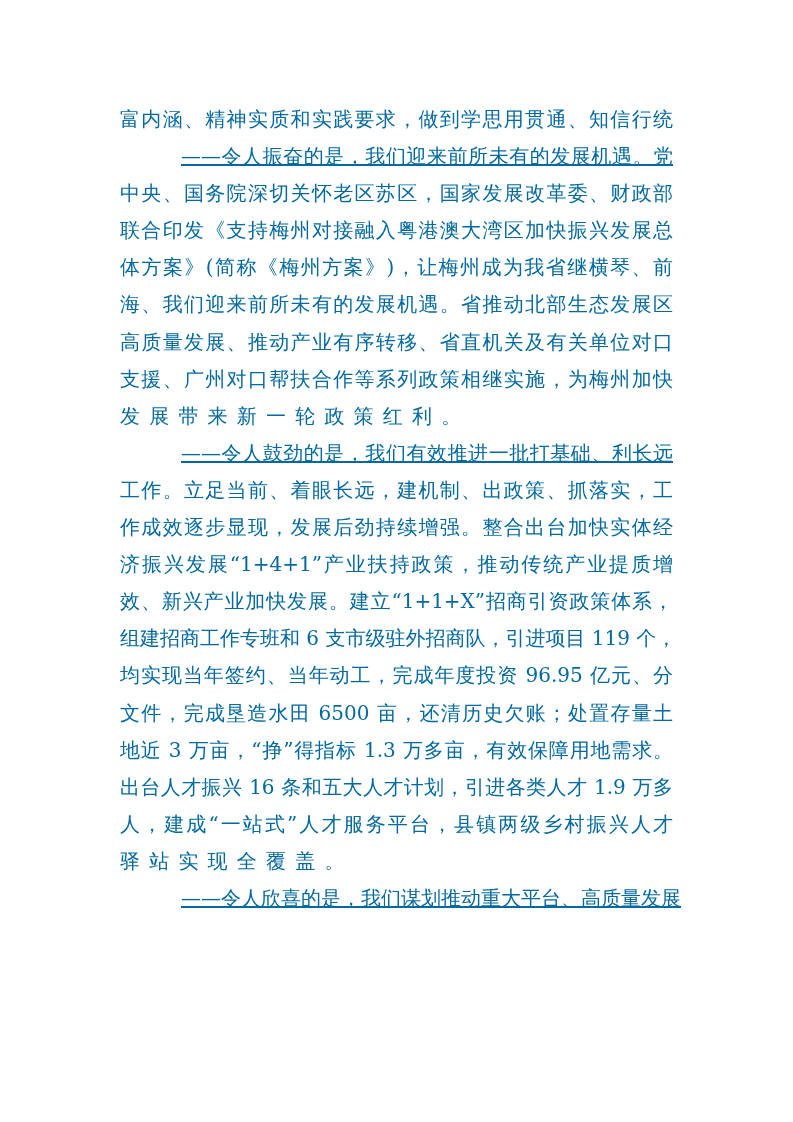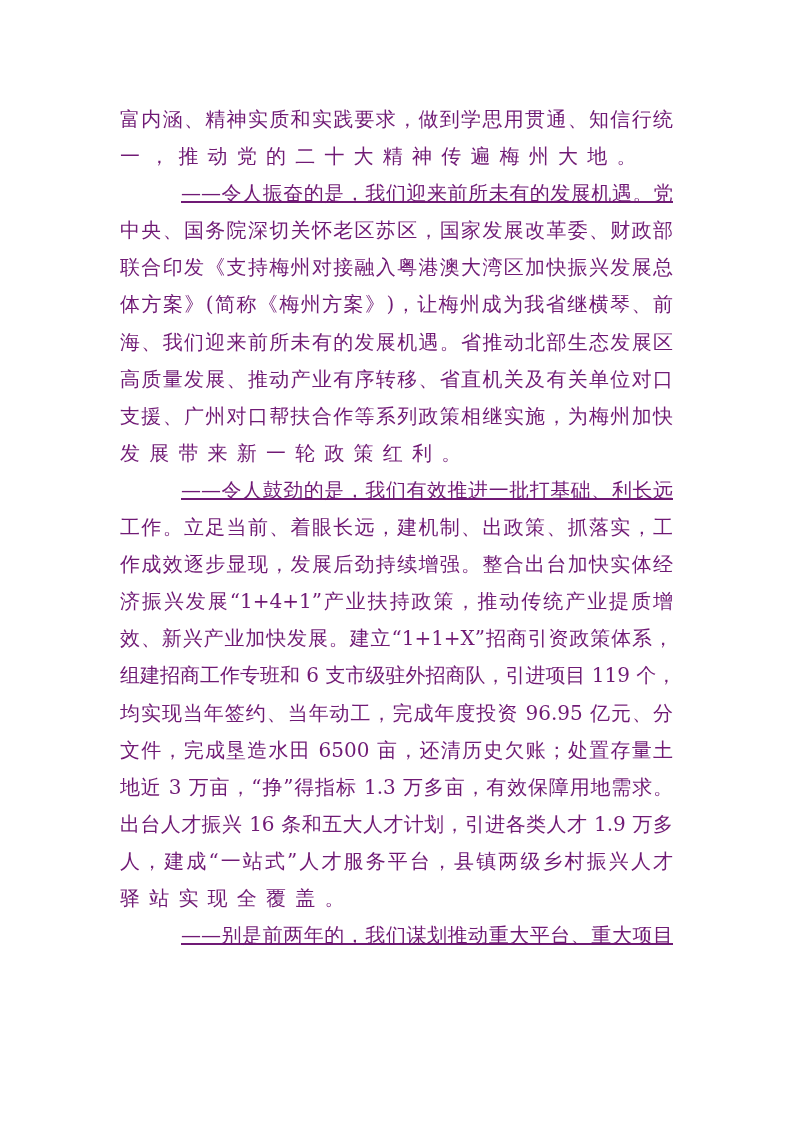--- a/index.html
+++ b/index.html
@@ -19,21 +19,21 @@
       top: 0;
       width: 793px;
       height: 1122px;
       background: #ffffff;
     }
     .body-text {
       position: absolute;
       left: 120px;
       top: 101px;
       width: 553px;
-      color: #701a75;
+      color: #0369a1;
       font-family: "DejaVu Serif", "Liberation Serif", serif;
       font-size: 20px;
       line-height: 37.1px;
     }
     .line {
       display: block;
       white-space: nowrap;
       height: 37.1px;
       text-align: justify;
       text-align-last: justify;
@@ -47,21 +47,20 @@
       text-decoration: underline;
     }
   </style>
 </head>
 <body>
 
 <div class="page">
   <div class="body-text">
 
     <span class="line">富内涵、精神实质和实践要求，做到学思用贯通、知信行统</span>
-    <span class="line last">一，推动党的二十大精神传遍梅州大地。</span>
 
     <span class="line indent">——令人振奋的是，我们迎来前所未有的发展机遇。党</span>
     <span class="line">中央、国务院深切关怀老区苏区，国家发展改革委、财政部</span>
     <span class="line">联合印发《支持梅州对接融入粤港澳大湾区加快振兴发展总</span>
     <span class="line">体方案》(简称《梅州方案》)，让梅州成为我省继横琴、前</span>
     <span class="line">海、我们迎来前所未有的发展机遇。省推动北部生态发展区</span>
     <span class="line">高质量发展、推动产业有序转移、省直机关及有关单位对口</span>
     <span class="line">支援、广州对口帮扶合作等系列政策相继实施，为梅州加快</span>
     <span class="line last">发展带来新一轮政策红利。</span>
 
@@ -71,16 +70,16 @@
     <span class="line">济振兴发展“1+4+1”产业扶持政策，推动传统产业提质增</span>
     <span class="line">效、新兴产业加快发展。建立“1+1+X”招商引资政策体系，</span>
     <span class="line">组建招商工作专班和 6 支市级驻外招商队，引进项目 119 个，</span>
     <span class="line">均实现当年签约、当年动工，完成年度投资 96.95 亿元、分</span>
     <span class="line">文件，完成垦造水田 6500 亩，还清历史欠账；处置存量土</span>
     <span class="line">地近 3 万亩，“挣”得指标 1.3 万多亩，有效保障用地需求。</span>
     <span class="line">出台人才振兴 16 条和五大人才计划，引进各类人才 1.9 万多</span>
     <span class="line">人，建成“一站式”人才服务平台，县镇两级乡村振兴人才</span>
     <span class="line last">驿站实现全覆盖。</span>
 
-    <span class="line indent">——别是前两年的，我们谋划推动重大平台、重大项目</span>
+    <span class="line indent">——令人欣喜的是，我们谋划推动重大平台、高质量发展</span>
 
   </div>
 </div>
 
 </body></html>

